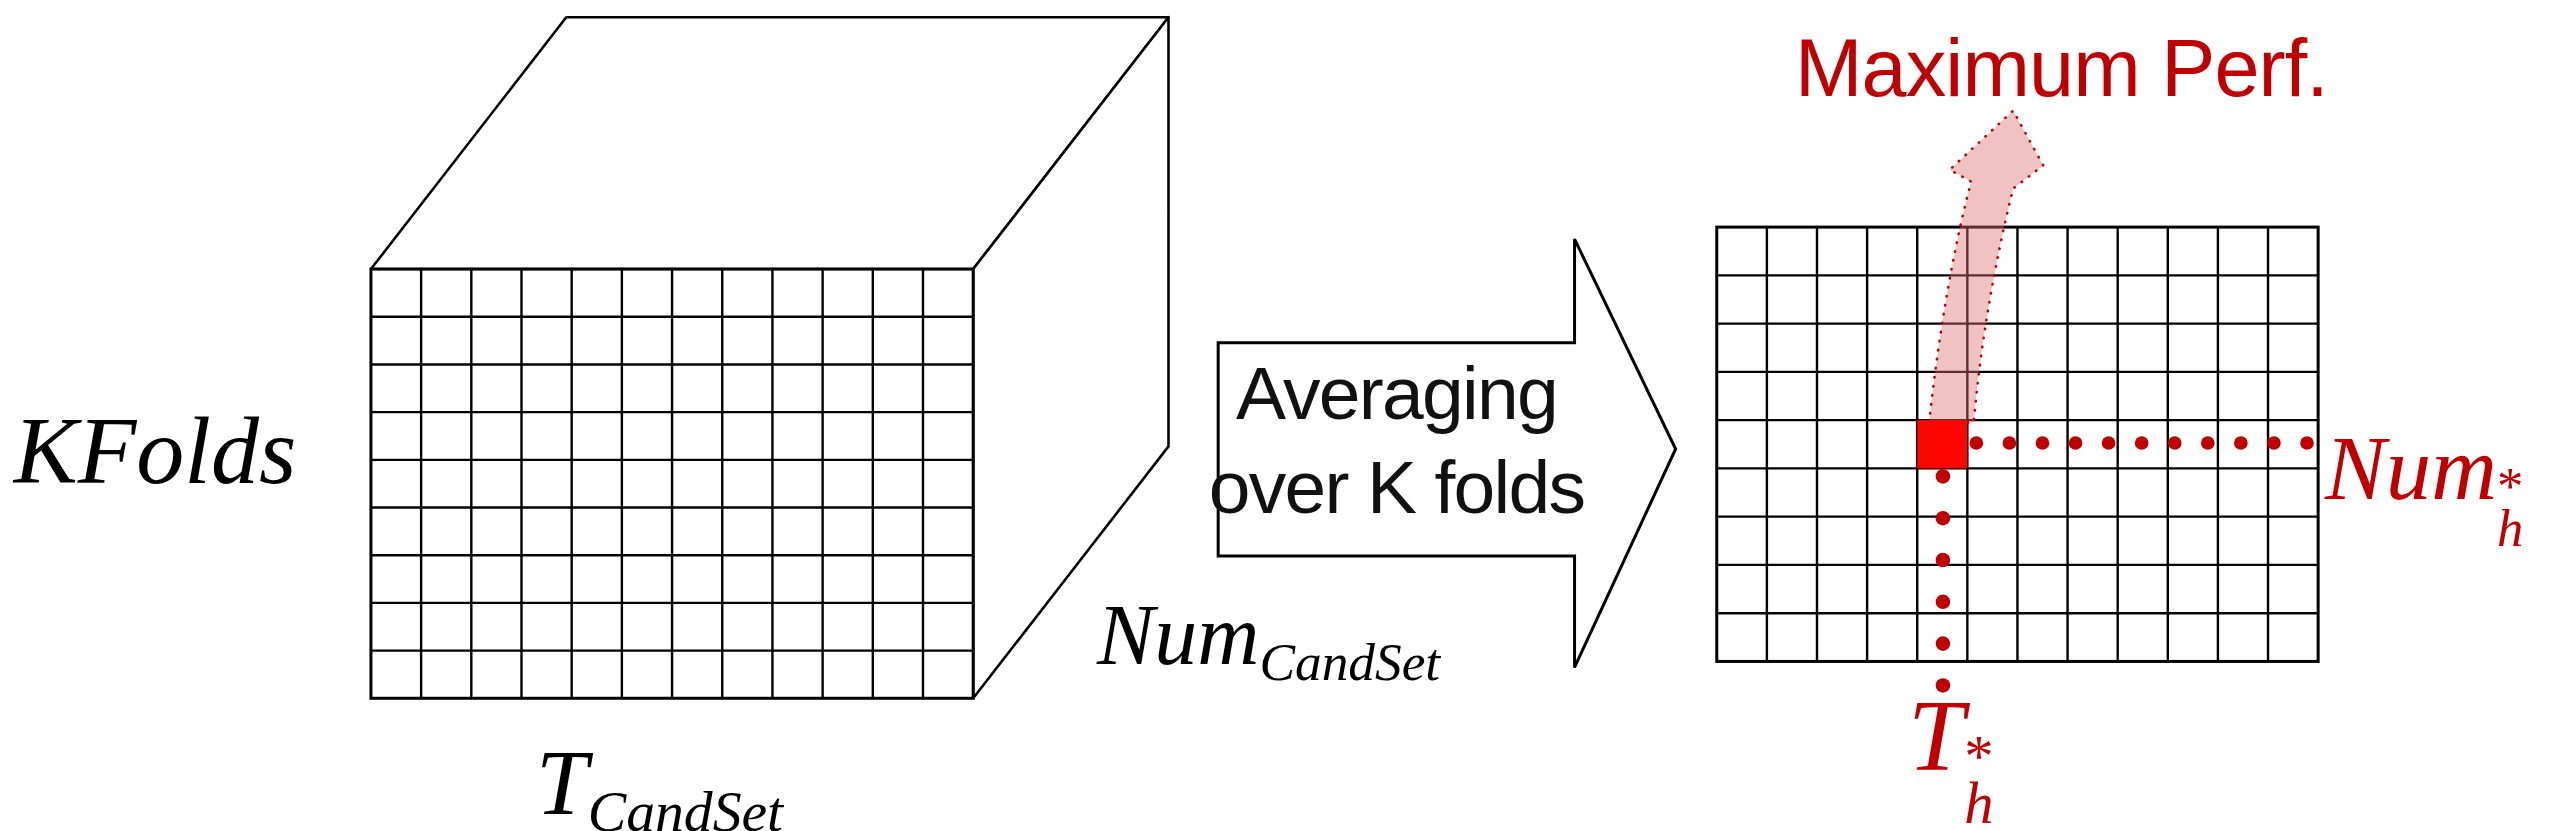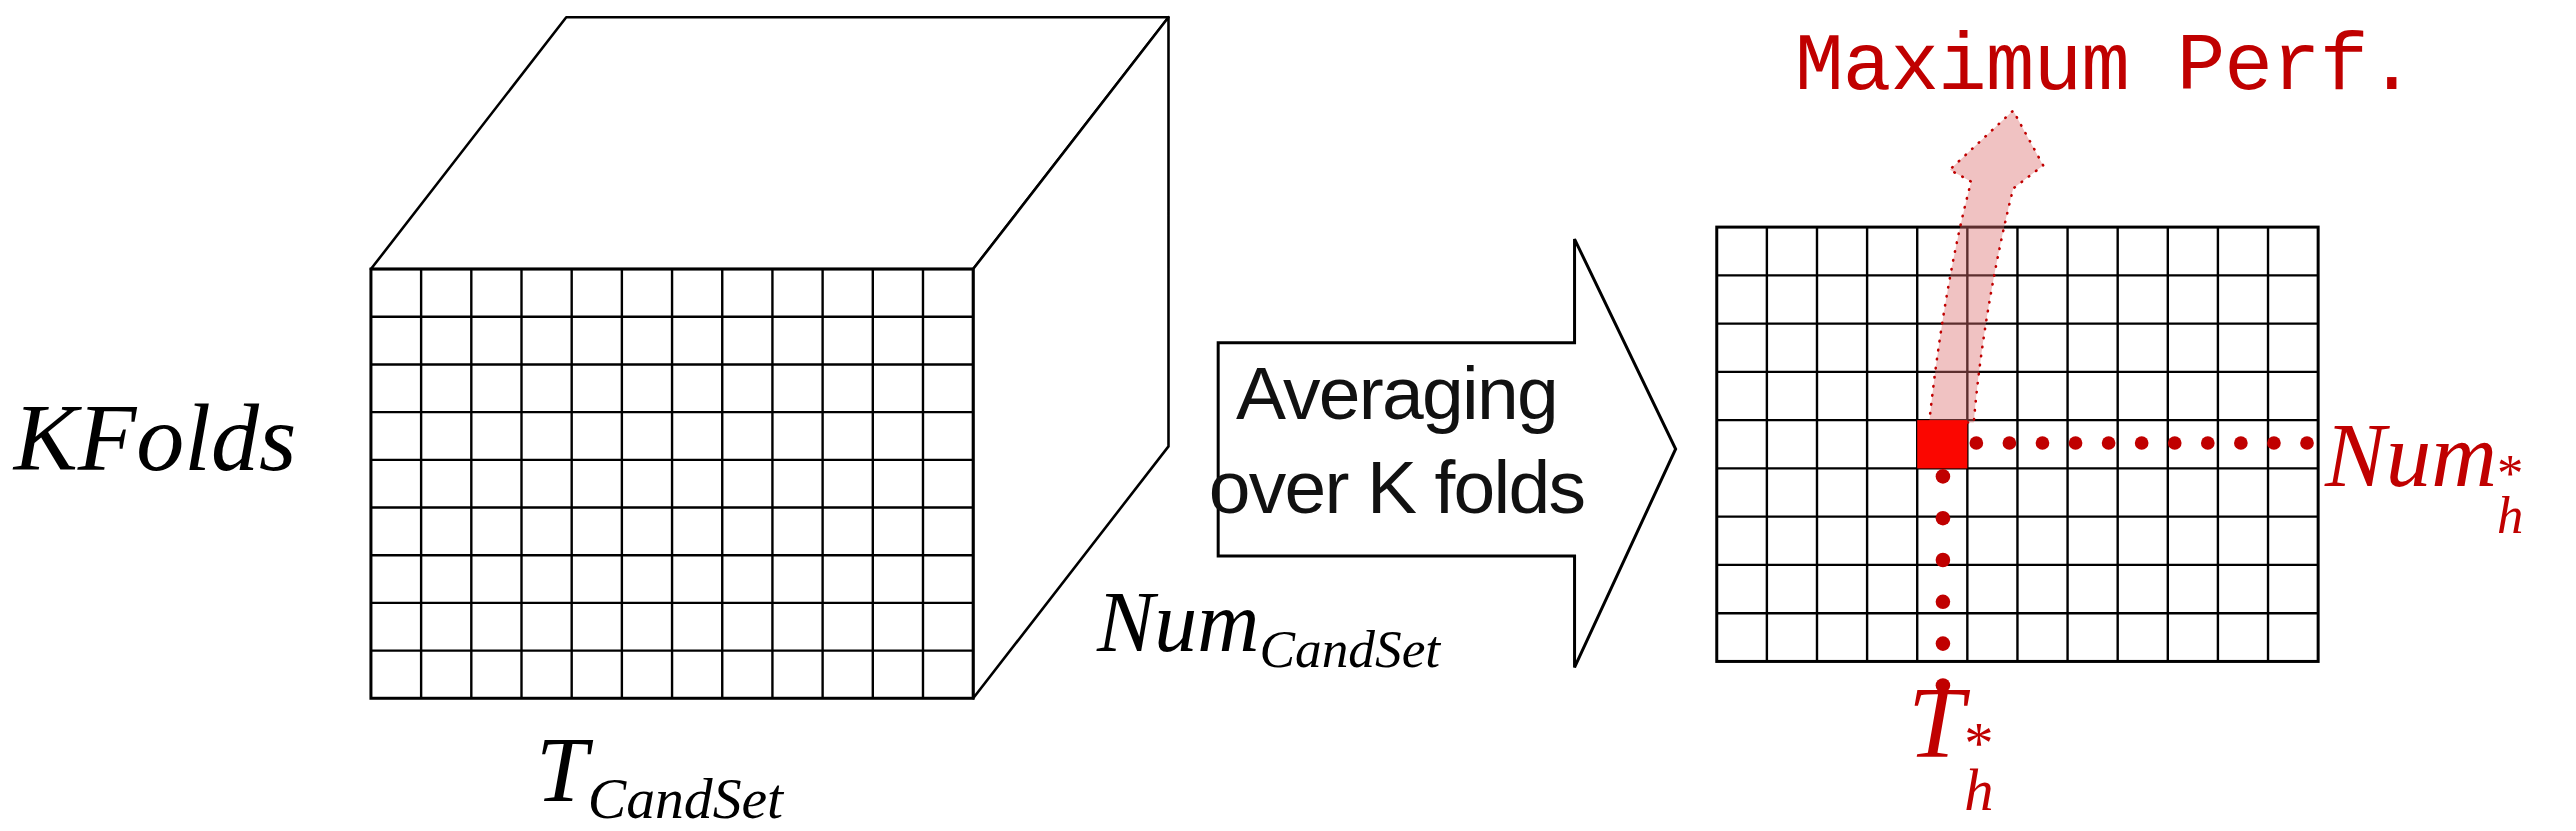--- a/index.html
+++ b/index.html
@@ -1,29 +1,29 @@
 <!DOCTYPE html>
 <html style="font-size:13.7px"><head>
 <meta charset="utf-8">
 <style>
   html,body{margin:0;padding:0;background:#ffffff;}
   .canvas{position:relative;width:2576px;height:832px;background:#ffffff;overflow:hidden;
           font-family:"Liberation Sans",sans-serif;}
   svg.scene{position:absolute;left:0;top:0;}
   .lbl{position:absolute;white-space:nowrap;}
-  .math{font-family:"Liberation Serif",serif;font-style:italic;color:#000000;}
+  .math{font-family:"Liberation Serif",serif;font-style:italic;color:#000000;margin-top:13px;}
   .math .subscript{display:inline-block;font-size:0.62em;transform:translateY(0.30em);}
   .red{color:#C00000;}
   .kfolds{left:13.7px;top:382px;font-size:96px;}
   .tcand{left:536px;top:716px;font-size:93px;}
   .numcand{left:1097px;top:572px;font-size:86px;}
   .arrowtext{left:1148px;top:346px;width:497px;text-align:center;
              font-size:75px;line-height:94px;color:#111111;letter-spacing:-1.7px;}
   .maxperf{left:1795px;top:22px;width:514px;text-align:center;
-           font-size:81px;color:#C00000;letter-spacing:-0.9px;font-family:Liberation Mono, monospace;}
+           font-size:81px;color:#C00000;letter-spacing:-0.9px;}
   .mstack{display:inline-flex;flex-direction:column;align-items:flex-start;
           font-size:0.58em;line-height:0.80;transform:translateY(0.10em);}
   .mstack .star{font-style:normal;}
   .numh{left:2325px;top:403px;font-size:91px;}
   .th{left:1908px;top:665px;font-size:101px;}
 </style>
 </head>
 <body>
 
 <div class="canvas">

